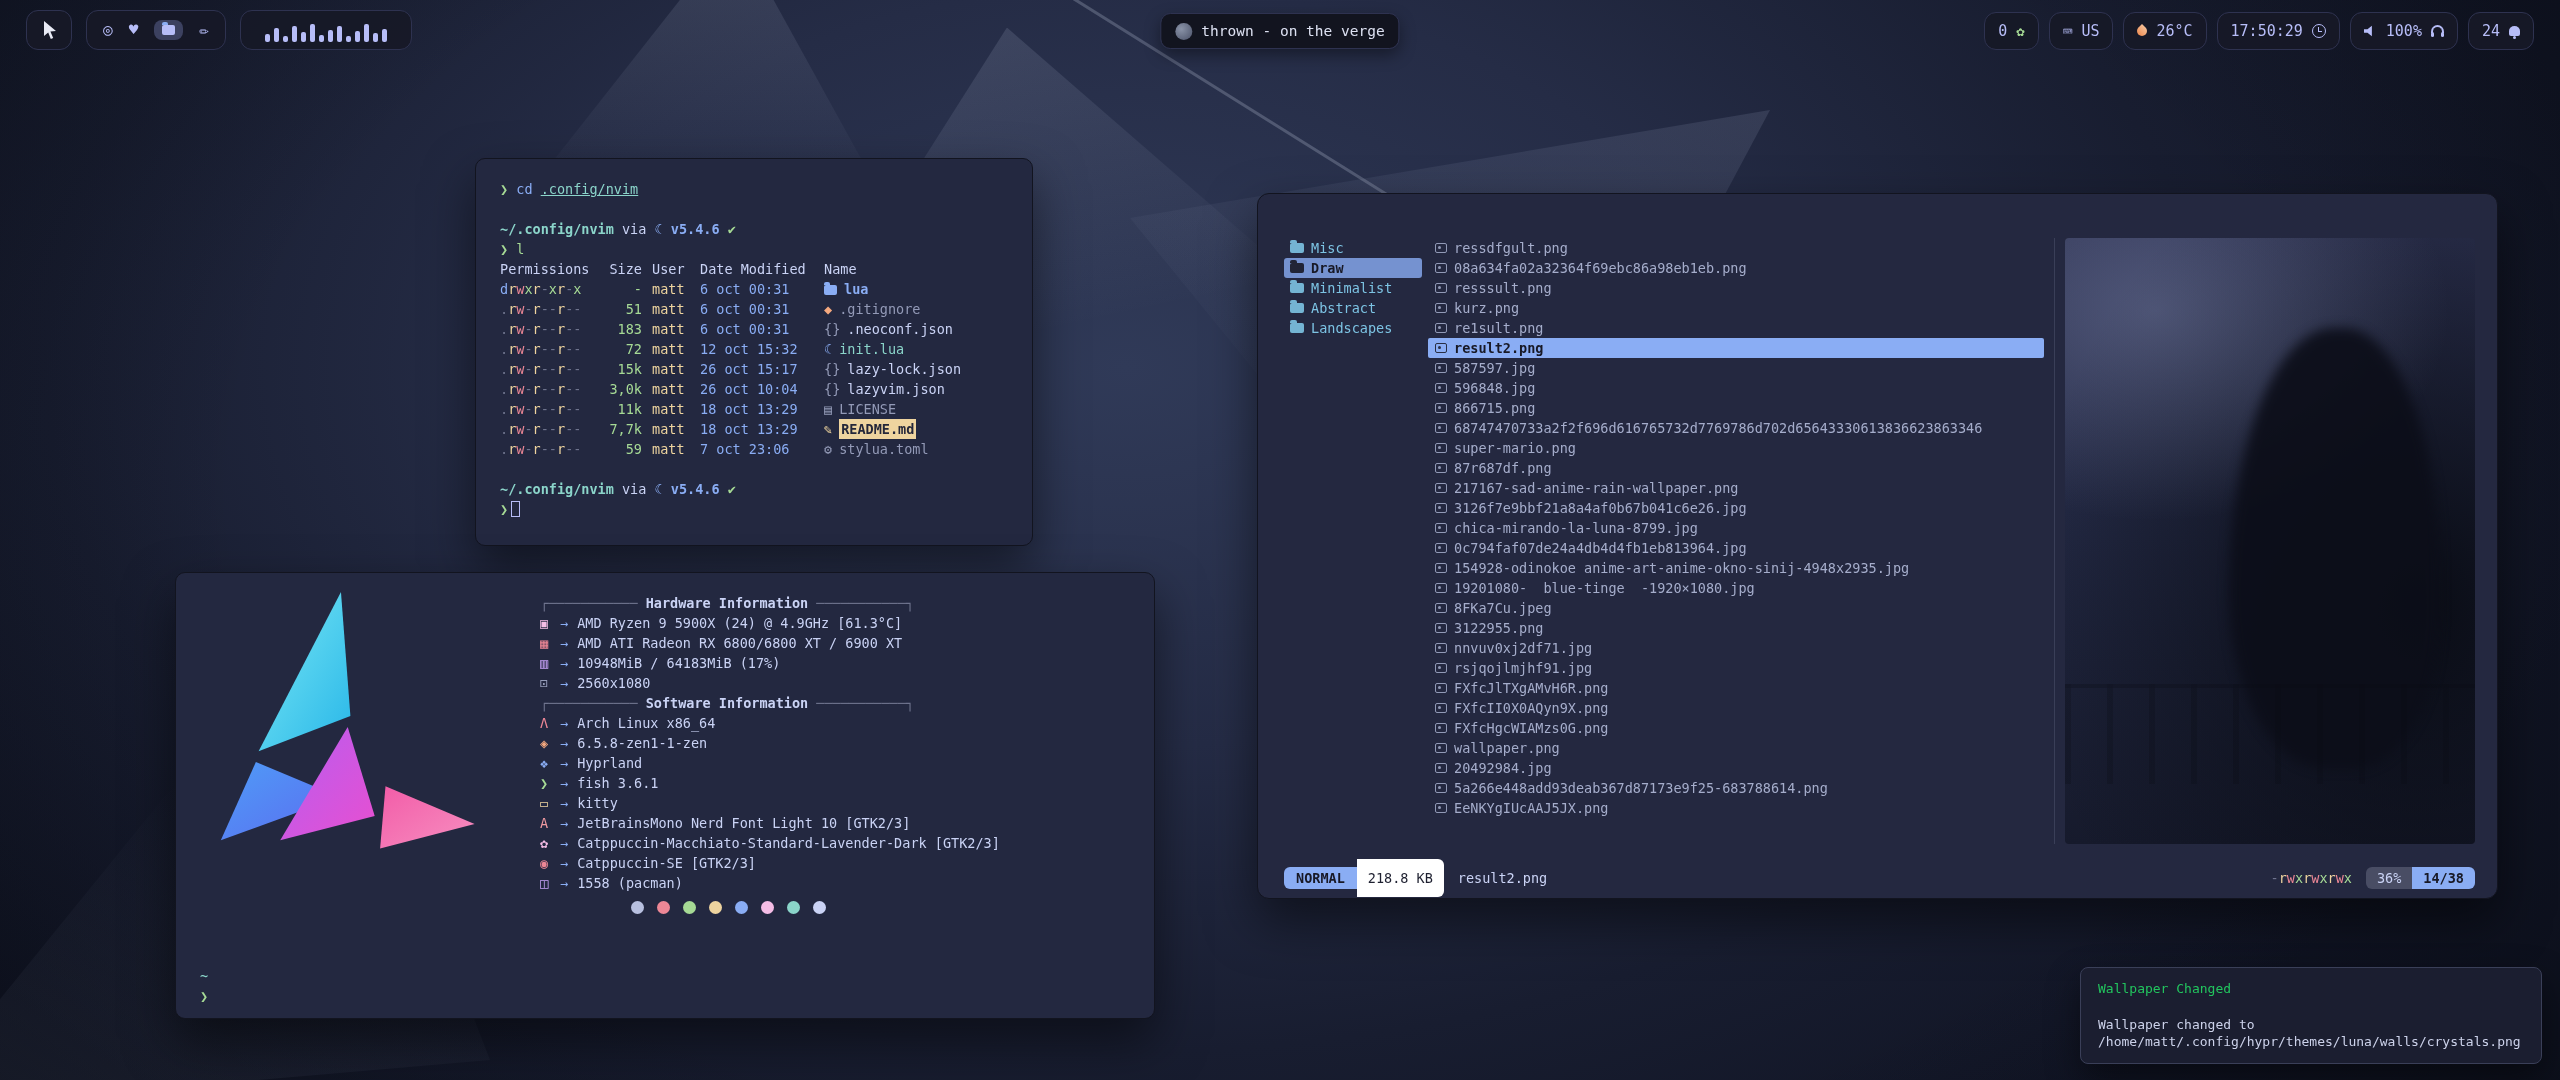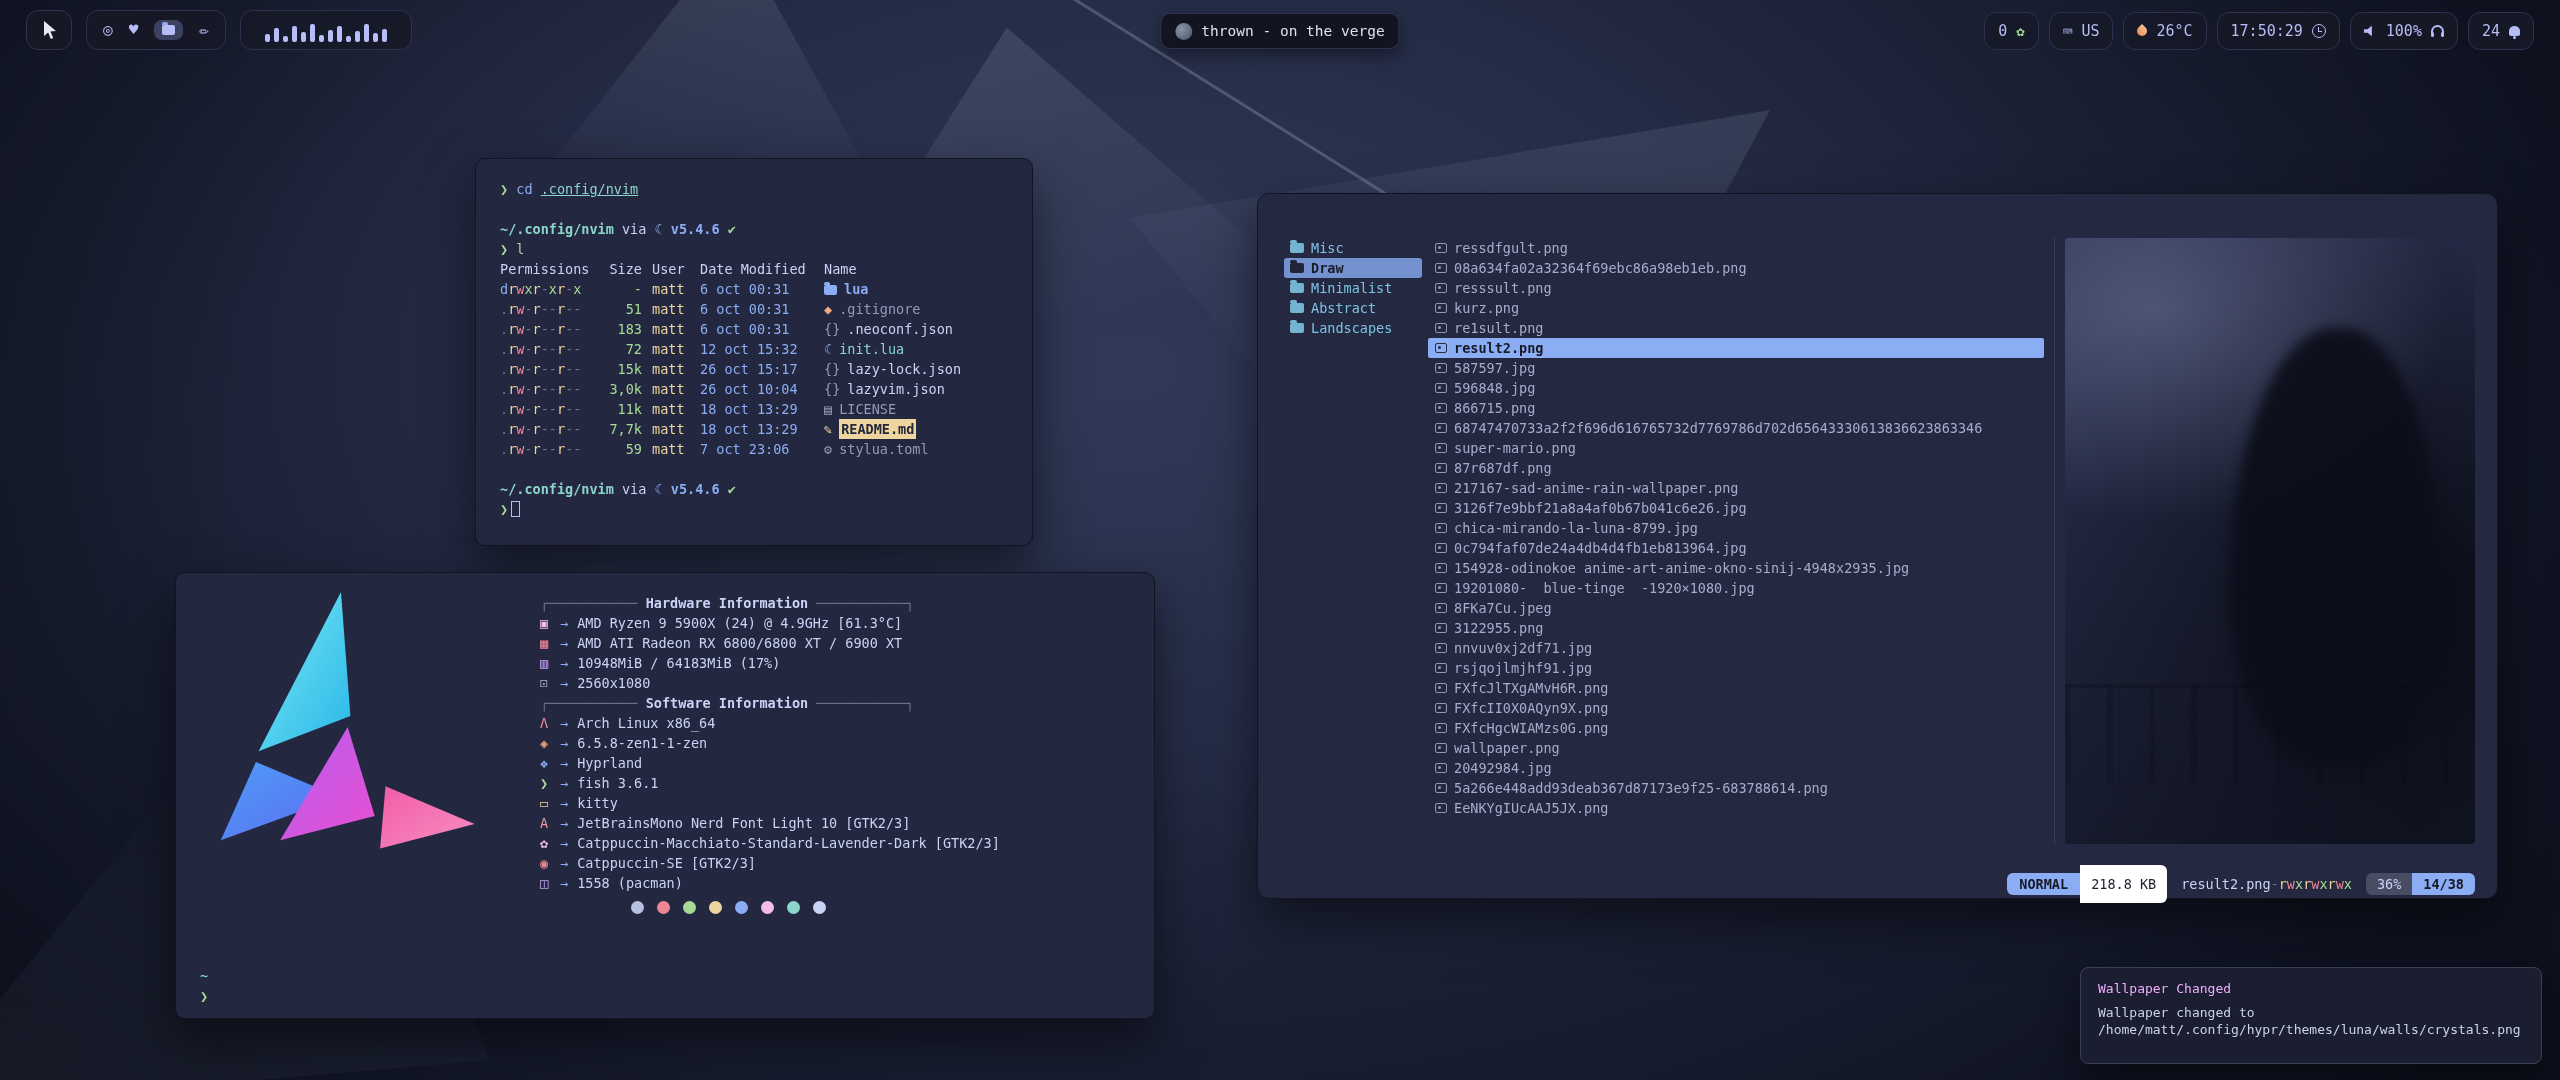--- a/index.html
+++ b/index.html
@@ -103,32 +103,32 @@
   .img-icon{display:inline-block;width:12px;height:10px;border:1px solid currentColor;border-radius:2px;position:relative;flex:none;opacity:.85}
   .img-icon::after{content:'';position:absolute;left:1.5px;top:1.5px;width:3px;height:3px;border-radius:50%;background:currentColor}
   .fm-divider{width:1px;background:#3a3f58;margin:0 10px;flex:none}
   .fm-preview{flex:1;border-radius:4px;position:relative;overflow:hidden;
     background:
       radial-gradient(420px 300px at 22% 12%, rgba(140,150,190,.38), rgba(140,150,190,0) 70%),
       radial-gradient(520px 640px at 86% 60%, rgba(6,8,14,.85), rgba(6,8,14,0) 75%),
       linear-gradient(180deg,#2c3150 0%,#232944 45%,#161a2c 100%)}
   .fig{position:absolute;right:36px;top:90px;width:210px;height:440px;background:#0c0e19;border-radius:50% 45% 40% 45%/60% 55% 35% 40%;filter:blur(6px);opacity:.92}
   .rail{position:absolute;left:0;right:0;bottom:60px;height:100px;background:repeating-linear-gradient(90deg,rgba(10,12,20,.55) 0 6px,transparent 6px 42px);opacity:.45;border-top:4px solid rgba(10,12,20,.6)}
-  .fm-status{position:absolute;bottom:0;left:26px;right:22px;height:28px;display:flex;align-items:center;justify-content:flex-end}
+  .fm-status{position:absolute;bottom:6px;left:26px;right:22px;height:28px;display:flex;align-items:center;justify-content:space-between}
   .st-left,.st-right{display:flex;align-items:center}
   .badge-mode{background:#8aadf4;color:#181926;font-weight:bold;padding:3px 12px;border-radius:6px 0 0 6px}
   .badge-size{background:#ffffff;color:#1e2030;padding:11px 11px;border-radius:0 6px 6px 0}
   .st-file{margin-left:14px;color:#cad3f5}
   .st-perms{letter-spacing:0}
   .badge-pct{background:#494d64;color:#cad3f5;padding:3px 11px;border-radius:6px 0 0 6px;margin-left:14px}
   .badge-pos{background:#8aadf4;color:#181926;font-weight:bold;padding:3px 11px;border-radius:0 6px 6px 0}
 
   
   .notif{left:2080px;top:967px;width:462px;height:97px;background:#1b1e30;border:1px solid #3a3f58;border-radius:8px;padding:13px 17px;z-index:4;position:absolute;box-shadow:0 14px 34px rgba(0,0,0,.45)}
-  .notif-title{color:#f0abfc;font-size:13px;margin-bottom:8px}
+  .notif-title{color:#22c55e;font-size:13px;margin-bottom:20px}
   .notif-body{color:#ccd2ea;font-size:13px;line-height:17px;overflow-wrap:anywhere}
 </style>
 </head>
 <body>
 
 <div class="desktop">
 
   <div class="bg">
     <div class="shard s1"></div>
       <div class="shard s2"></div>

